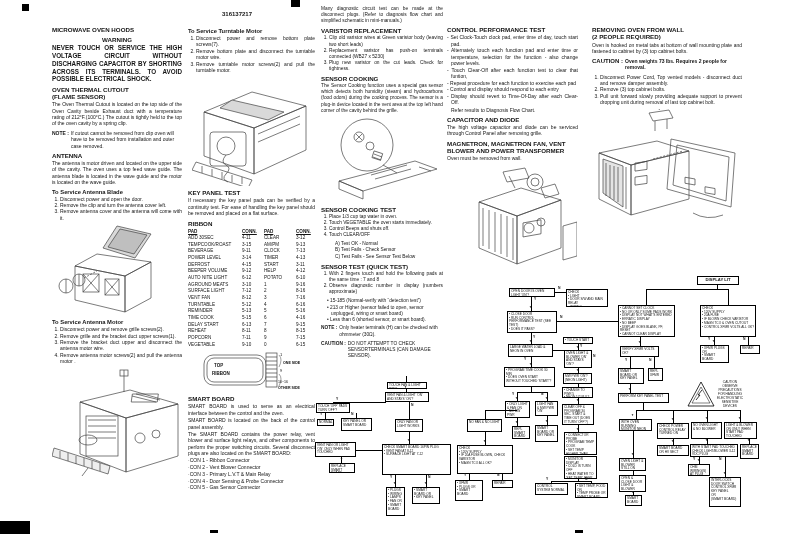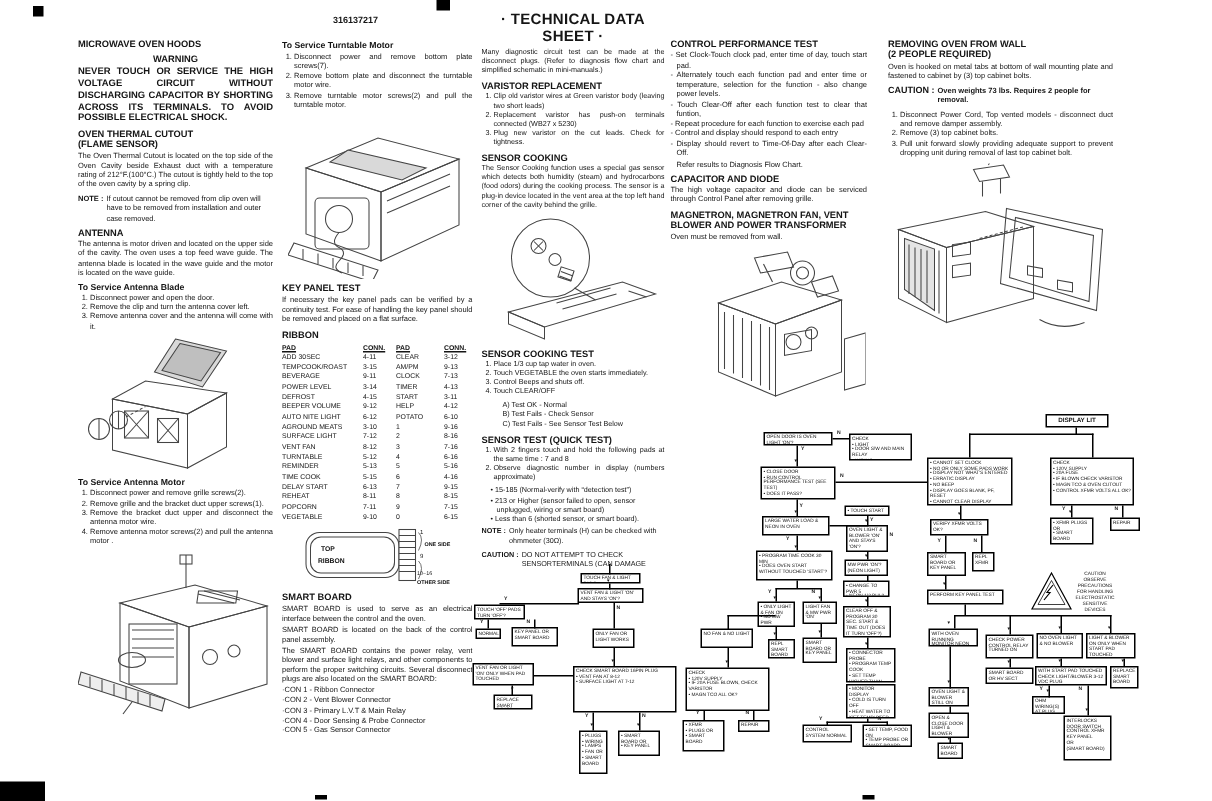--- a/index.html
+++ b/index.html
@@ -295,21 +295,20 @@
     <div class="con-list">
         <div>·CON 1 - Ribbon Connector</div>
         <div>·CON 2 - Vent Blower Connector</div>
         <div>·CON 3 - Primary L.V.T &amp; Main Relay</div>
         <div>·CON 4 - Door Sensing &amp; Probe Connector</div>
         <div>·CON 5 - Gas Sensor Connector</div>
       </div>
   </div>
 
   <div class="col" id="col3">
-    <div class="tds-title">· TECHNICAL DATA SHEET ·</div>
     <p>Many diagnostic circuit test can be made at the disconnect plugs. (Refer to diagnosis flow chart and simplified schematic in mini-manuals.)</p>
     <div class="h2">VARISTOR REPLACEMENT</div>
     <ol>
         <li>Clip old varistor wires at Green varistor body (leaving two short leads)</li>
         <li>Replacement varistor has push-on terminals connected (WB27 x 5230)</li>
         <li>Plug new varistor on the cut leads. Check for tightness.</li>
       </ol>
     <div class="h2">SENSOR COOKING</div>
     <p>The Sensor Cooking function uses a special gas sensor which detects both humidity (steam) and hydrocarbons (food odors) during the cooking process. The sensor is a plug-in device located in the vent area at the top left hand corner of the cavity behind the grille.</p>
     <svg class="diagram" width="118" height="86" viewBox="0 0 118 86" fill="none" stroke="#444" stroke-width="0.7">

